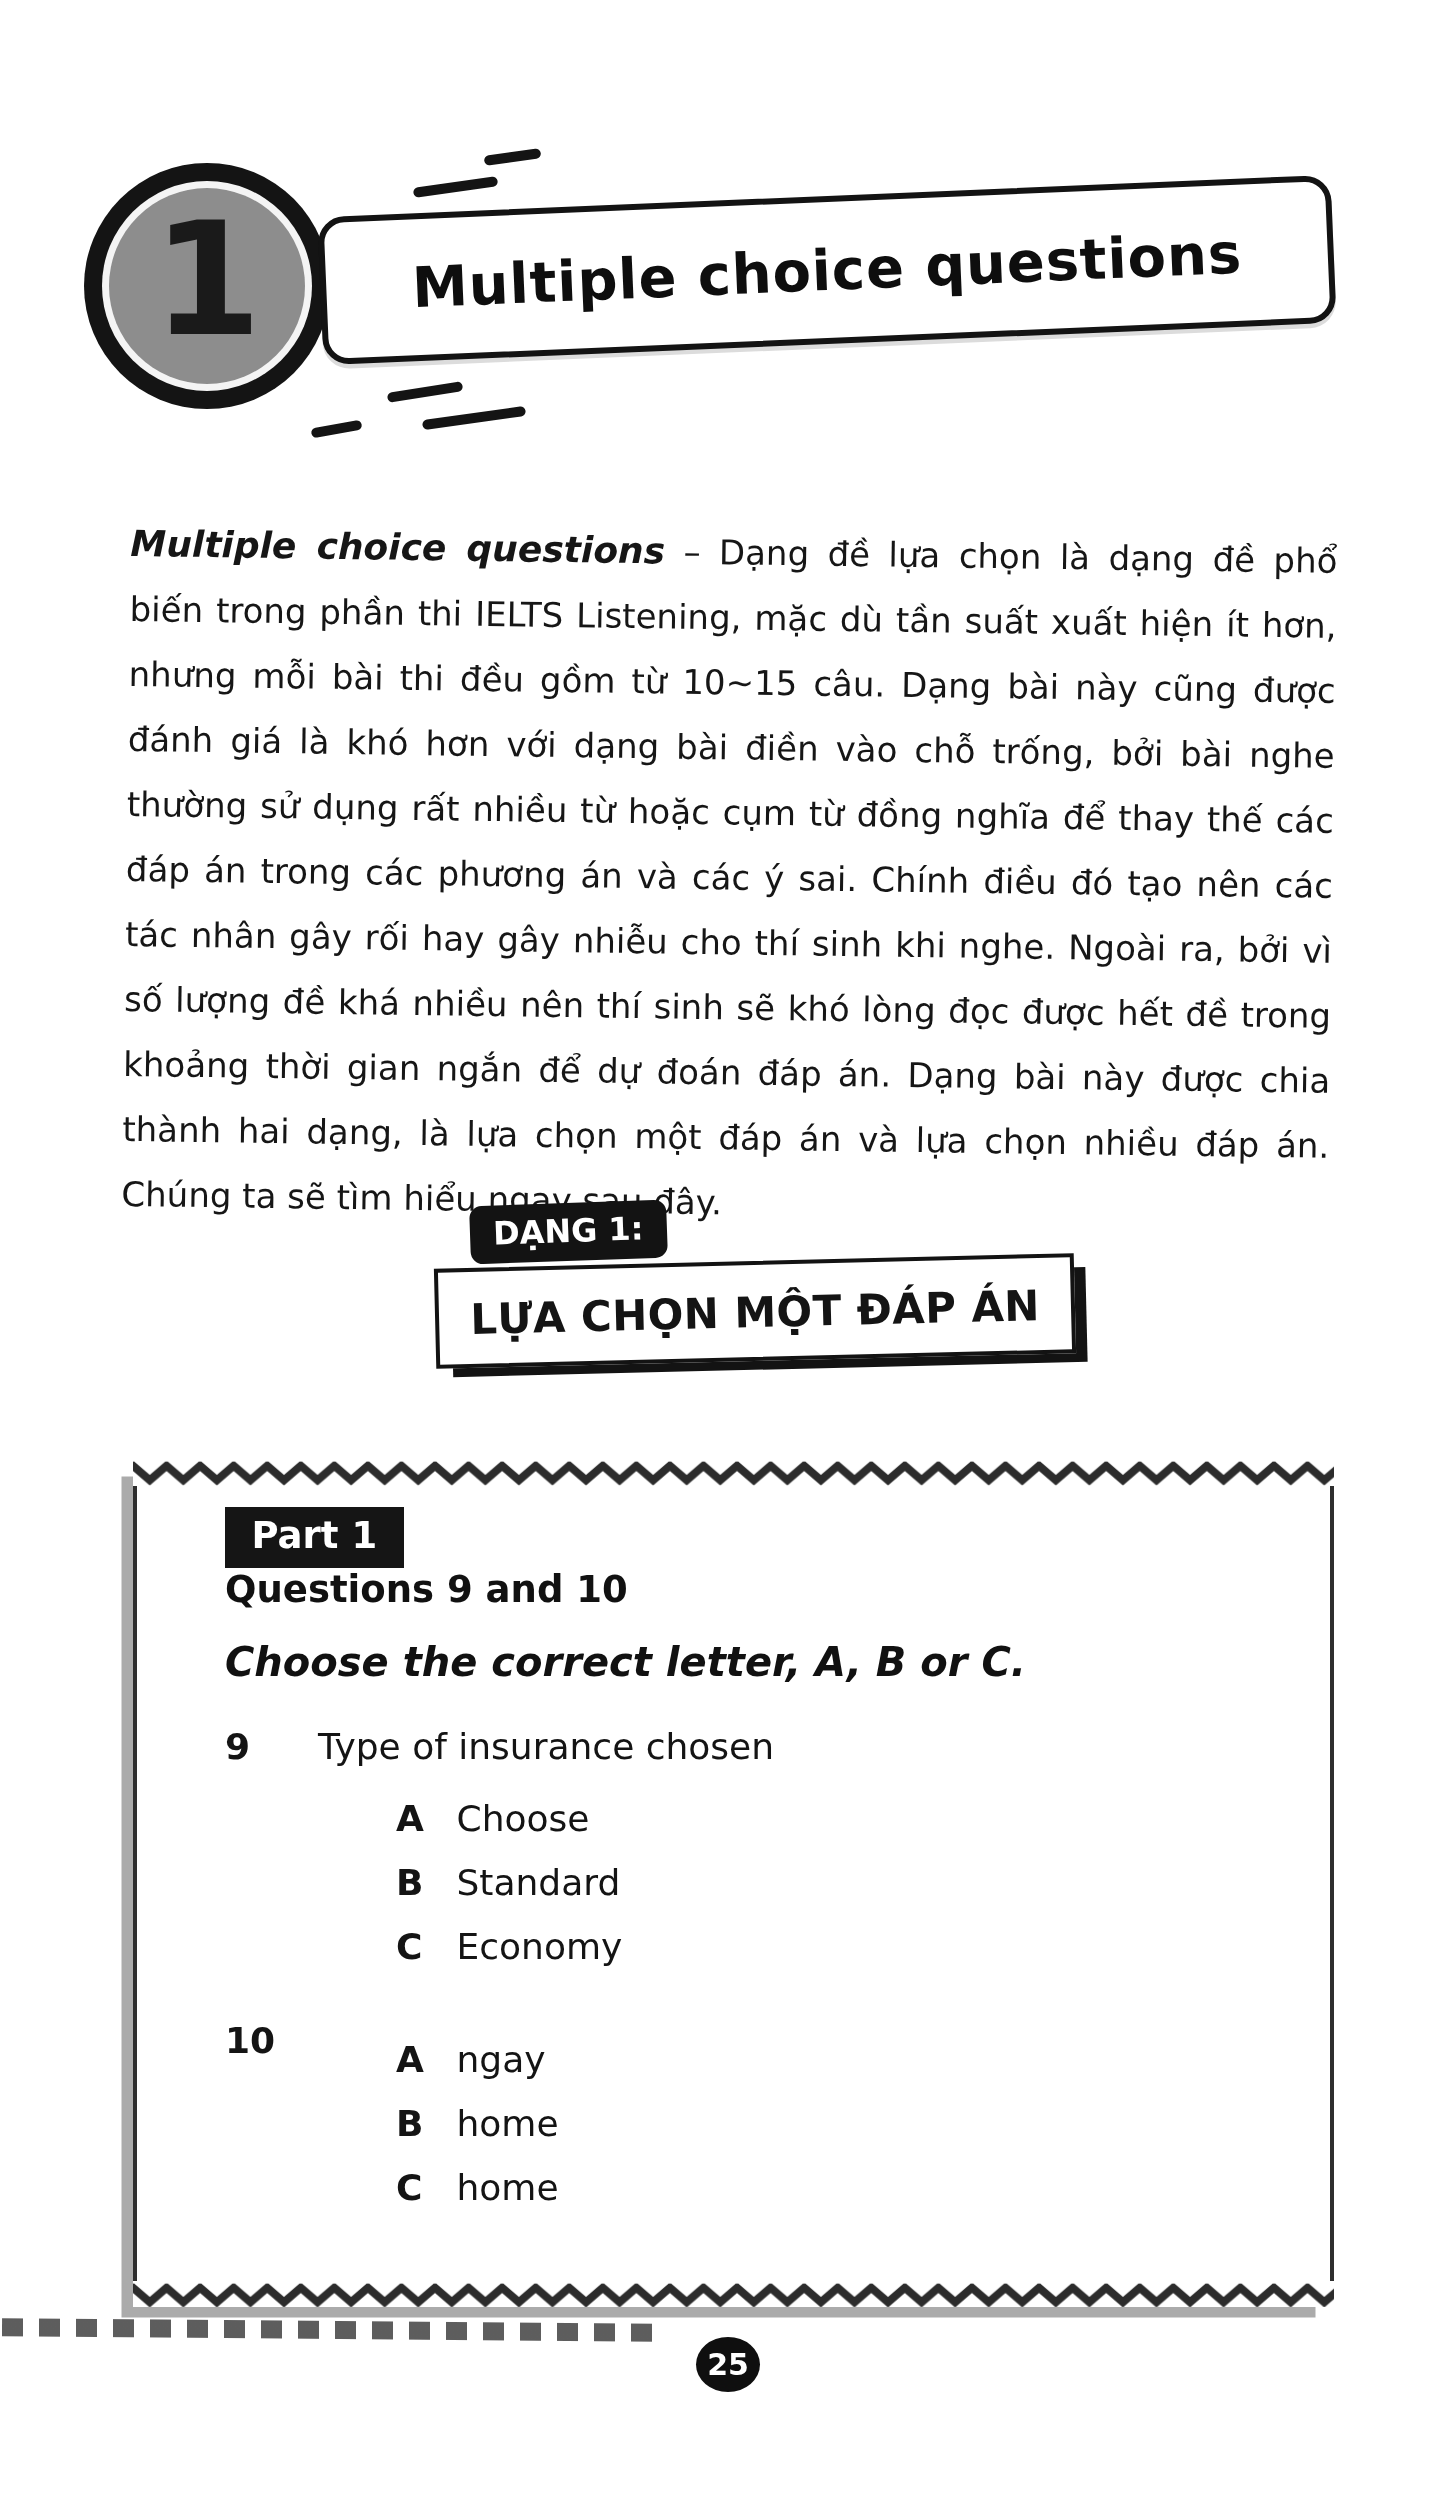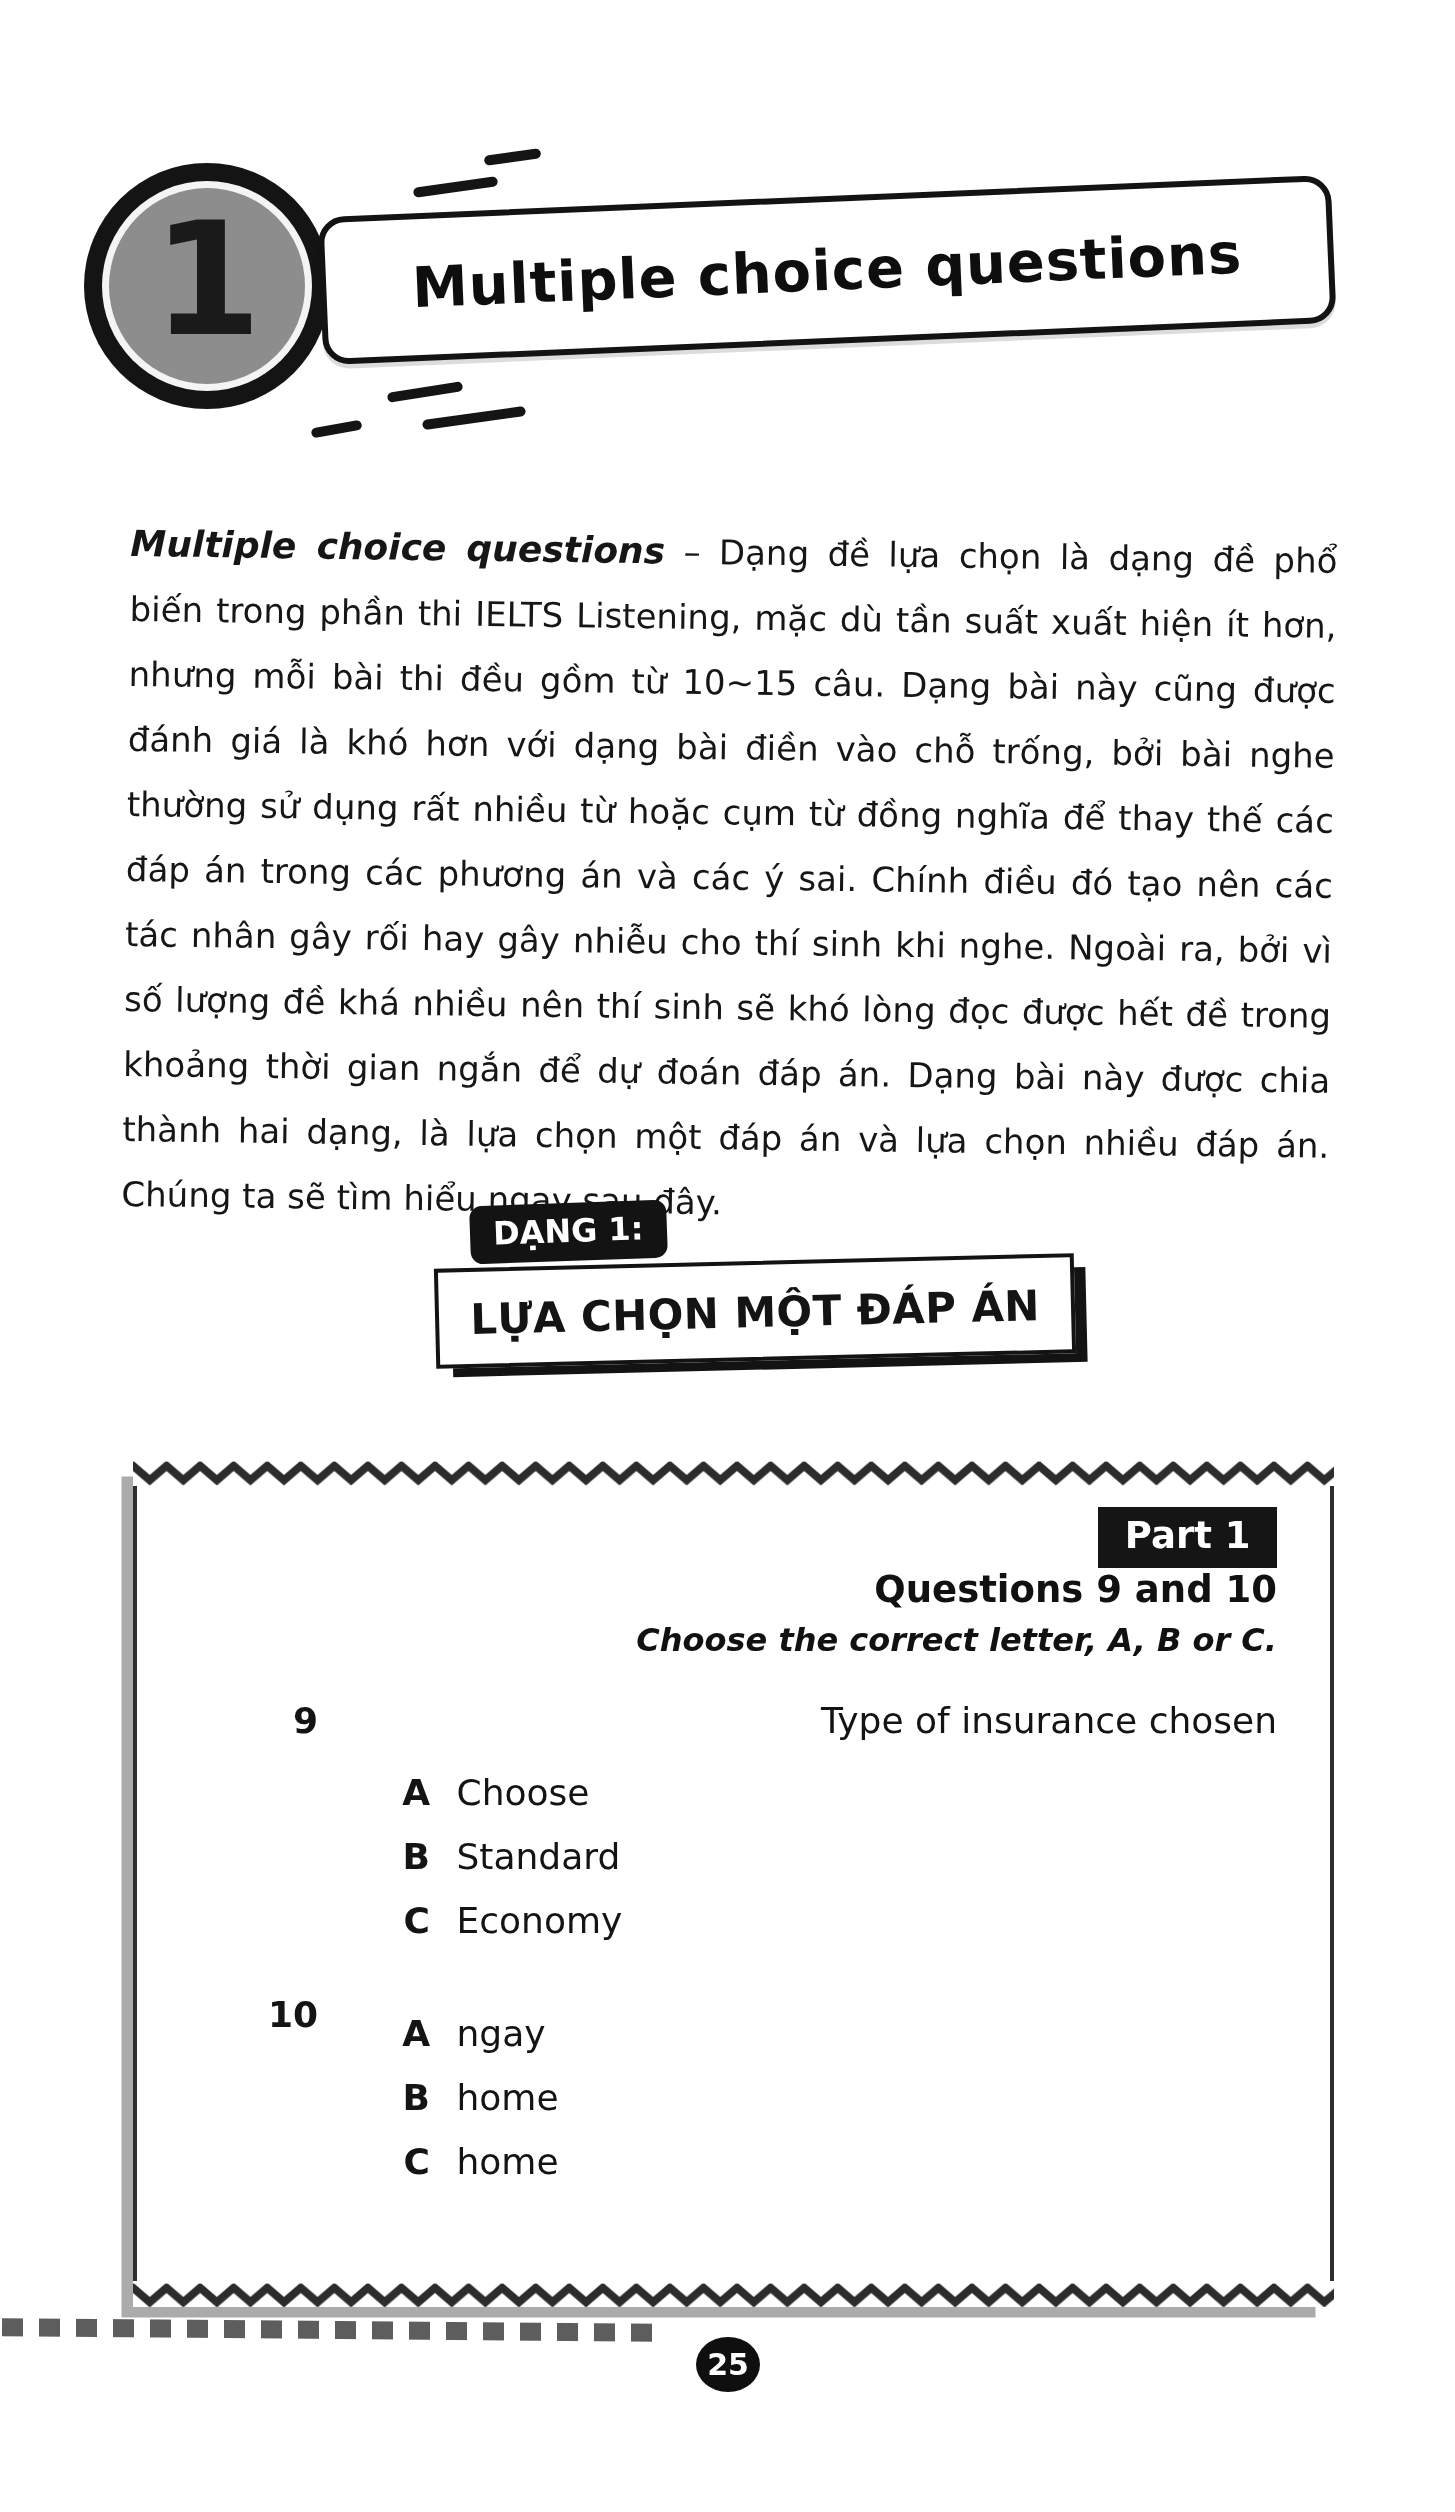--- a/index.html
+++ b/index.html
@@ -58,34 +58,33 @@
     background:#ffffff; border:4.4px solid #131313; text-align:center;
     padding:23px 21px 20.3px; transform:rotate(-1.4deg);
     box-shadow:14px 11.5px 0 -2.7px #131313;
   }
   .section-banner h2 { font-size:42px; font-weight:800; letter-spacing:0.4px; white-space:nowrap; }
 
   
   .worksheet {
     position:absolute; left:133px; top:1459px; width:1201px;
     box-shadow:-15px 14px 0 -3.5px #ababab;
-    text-align:right;
   }
   .zz { display:block; width:100%; height:26.5px; }
   .worksheet-body {
     background:#ffffff;
     border-left:4.4px solid #2e2e2e; border-right:4.4px solid #2e2e2e;
     padding:0 53px 30px 88px; min-height:795px;
   }
   .part-badge {
     display:inline-block; background:#151515; color:#ffffff;
     font-size:37px; font-weight:700; padding:7px 26.5px 11.5px; margin-top:21px;
   }
   .ws-heading { font-size:37px; font-weight:700; color:#111111; }
-  .ws-instruction { font-size:32px; font-weight:700; font-style:italic; margin-top:10px; color:#111111; }
+  .ws-instruction { font-size:40px; font-weight:700; font-style:italic; margin-top:28px; color:#111111; }
   .question { margin-top:35px; display:grid; grid-template-columns:93px 1fr; font-size:36px; align-items:start; }
   .qnum { font-weight:700; line-height:53px; }
   .qtext { line-height:53px; }
   .options { margin:14px 0 0 78px; }
   .option { display:flex; gap:26.5px; line-height:64px; font-size:36px; }
   .option .letter { font-weight:700; min-width:34px; }
 
   
   .footer-marks {
     position:absolute; left:1.8px; top:2321px; width:655px; height:17.7px;

